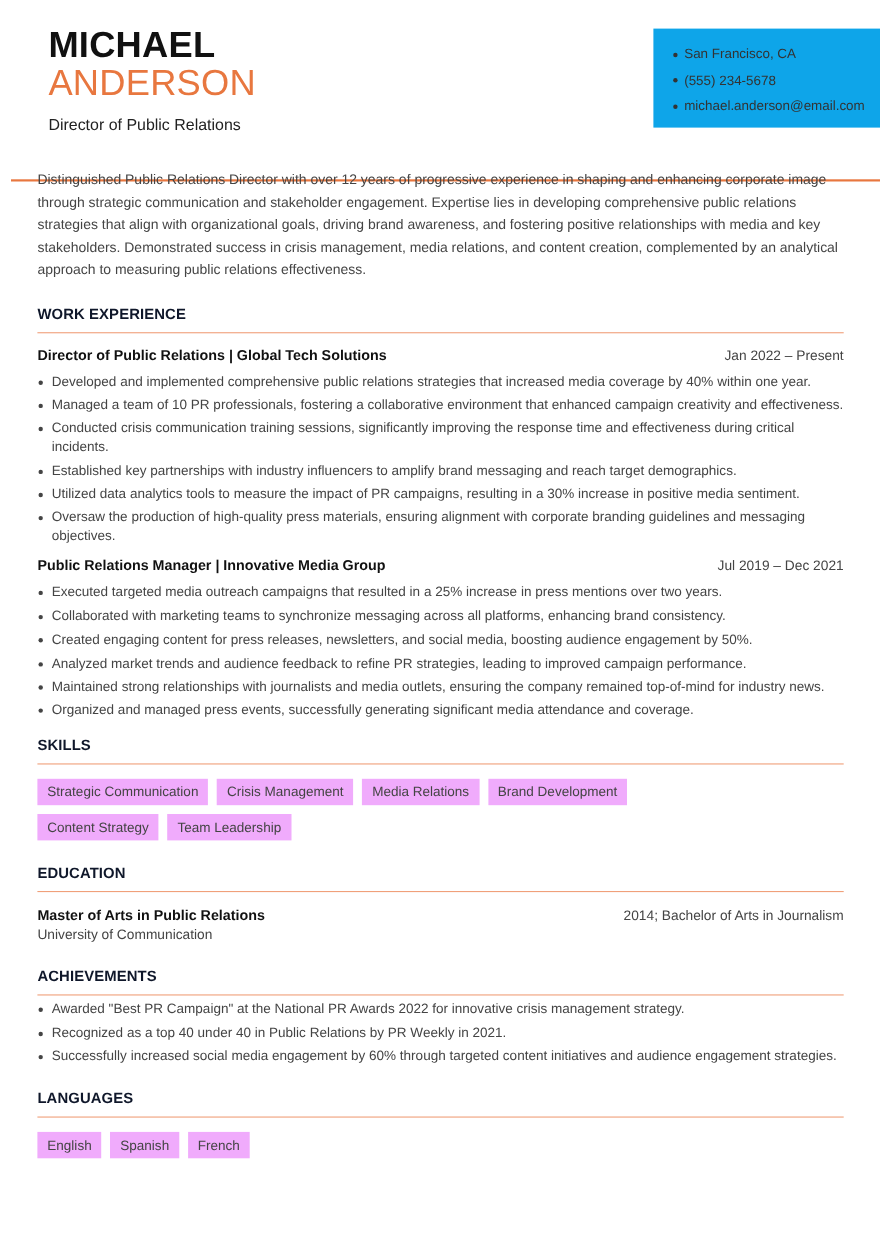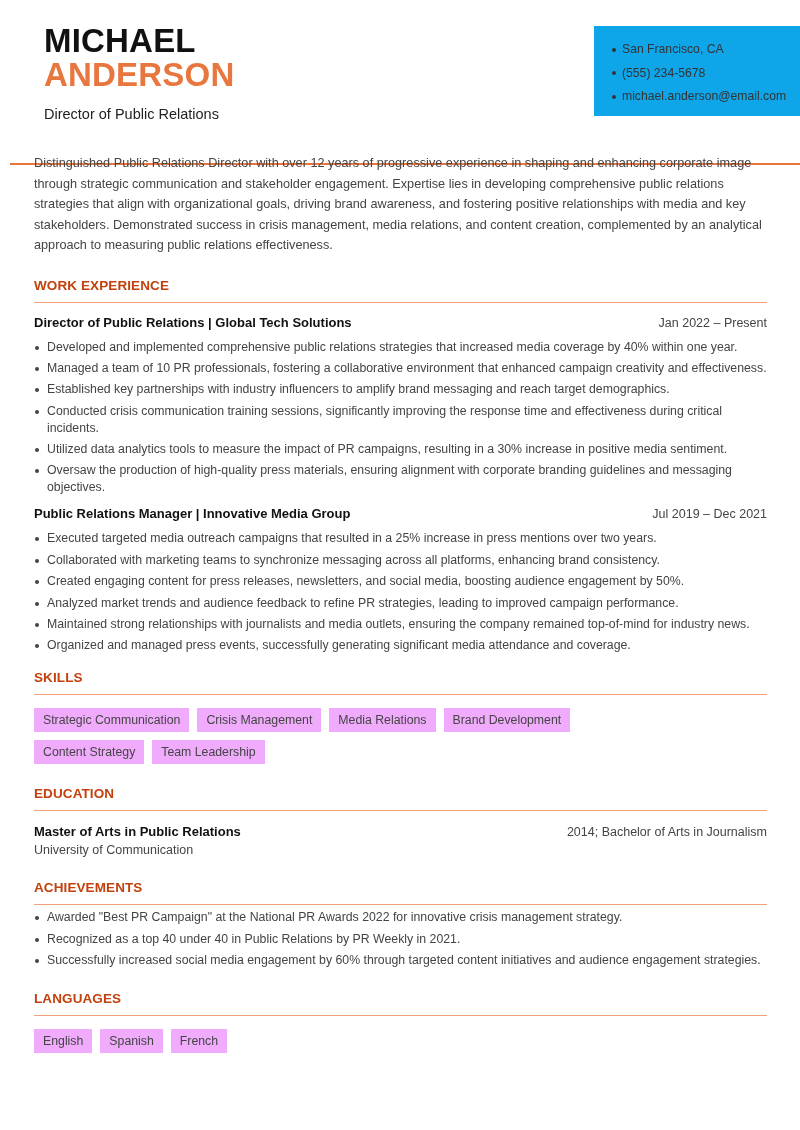--- a/index.html
+++ b/index.html
@@ -23,21 +23,21 @@
     }
     .first-name {
       font-size: 33px;
       font-weight: 700;
       color: #111111;
       line-height: 34px;
       letter-spacing: 0.2px;
     }
     .last-name {
       font-size: 33px;
-      font-weight: 700;
+      font-weight: 400;
       color: #e8773f;
       line-height: 34px;
       letter-spacing: 0.2px;
     }
     .job-title {
       margin-top: 14px;
       font-size: 14.5px;
       color: #222222;
     }
     .contact-box {
@@ -75,21 +75,21 @@
       font-size: 12.7px;
       line-height: 20.5px;
       color: #444444;
     }
     .section {
       margin-top: 22px;
     }
     .section-title {
       font-size: 13.5px;
       font-weight: 700;
-      color: #c2410c;
+      color: #0f172a;
       letter-spacing: 0.1px;
       padding-bottom: 9px;
       border-bottom: 1.5px solid #f0a07a;
     }
     .job {
       margin-top: 12px;
     }
     .job + .job { margin-top: 10px; }
     .job-head {
       display: flex;
@@ -197,22 +197,22 @@
     <div class="section-title">WORK EXPERIENCE</div>
 
     <div class="job">
       <div class="job-head">
         <span class="job-role">Director of Public Relations | Global Tech Solutions</span>
         <span class="job-date">Jan 2022 – Present</span>
       </div>
       <ul class="bullets">
         <li>Developed and implemented comprehensive public relations strategies that increased media coverage by 40% within one year.</li>
         <li>Managed a team of 10 PR professionals, fostering a collaborative environment that enhanced campaign creativity and effectiveness.</li>
+        <li>Conducted crisis communication training sessions, significantly improving the response time and effectiveness during critical incidents.</li>
         <li>Established key partnerships with industry influencers to amplify brand messaging and reach target demographics.</li>
-        <li>Conducted crisis communication training sessions, significantly improving the response time and effectiveness during critical incidents.</li>
         <li>Utilized data analytics tools to measure the impact of PR campaigns, resulting in a 30% increase in positive media sentiment.</li>
         <li>Oversaw the production of high-quality press materials, ensuring alignment with corporate branding guidelines and messaging objectives.</li>
       </ul>
     </div>
 
     <div class="job">
       <div class="job-head">
         <span class="job-role">Public Relations Manager | Innovative Media Group</span>
         <span class="job-date">Jul 2019 – Dec 2021</span>
       </div>

